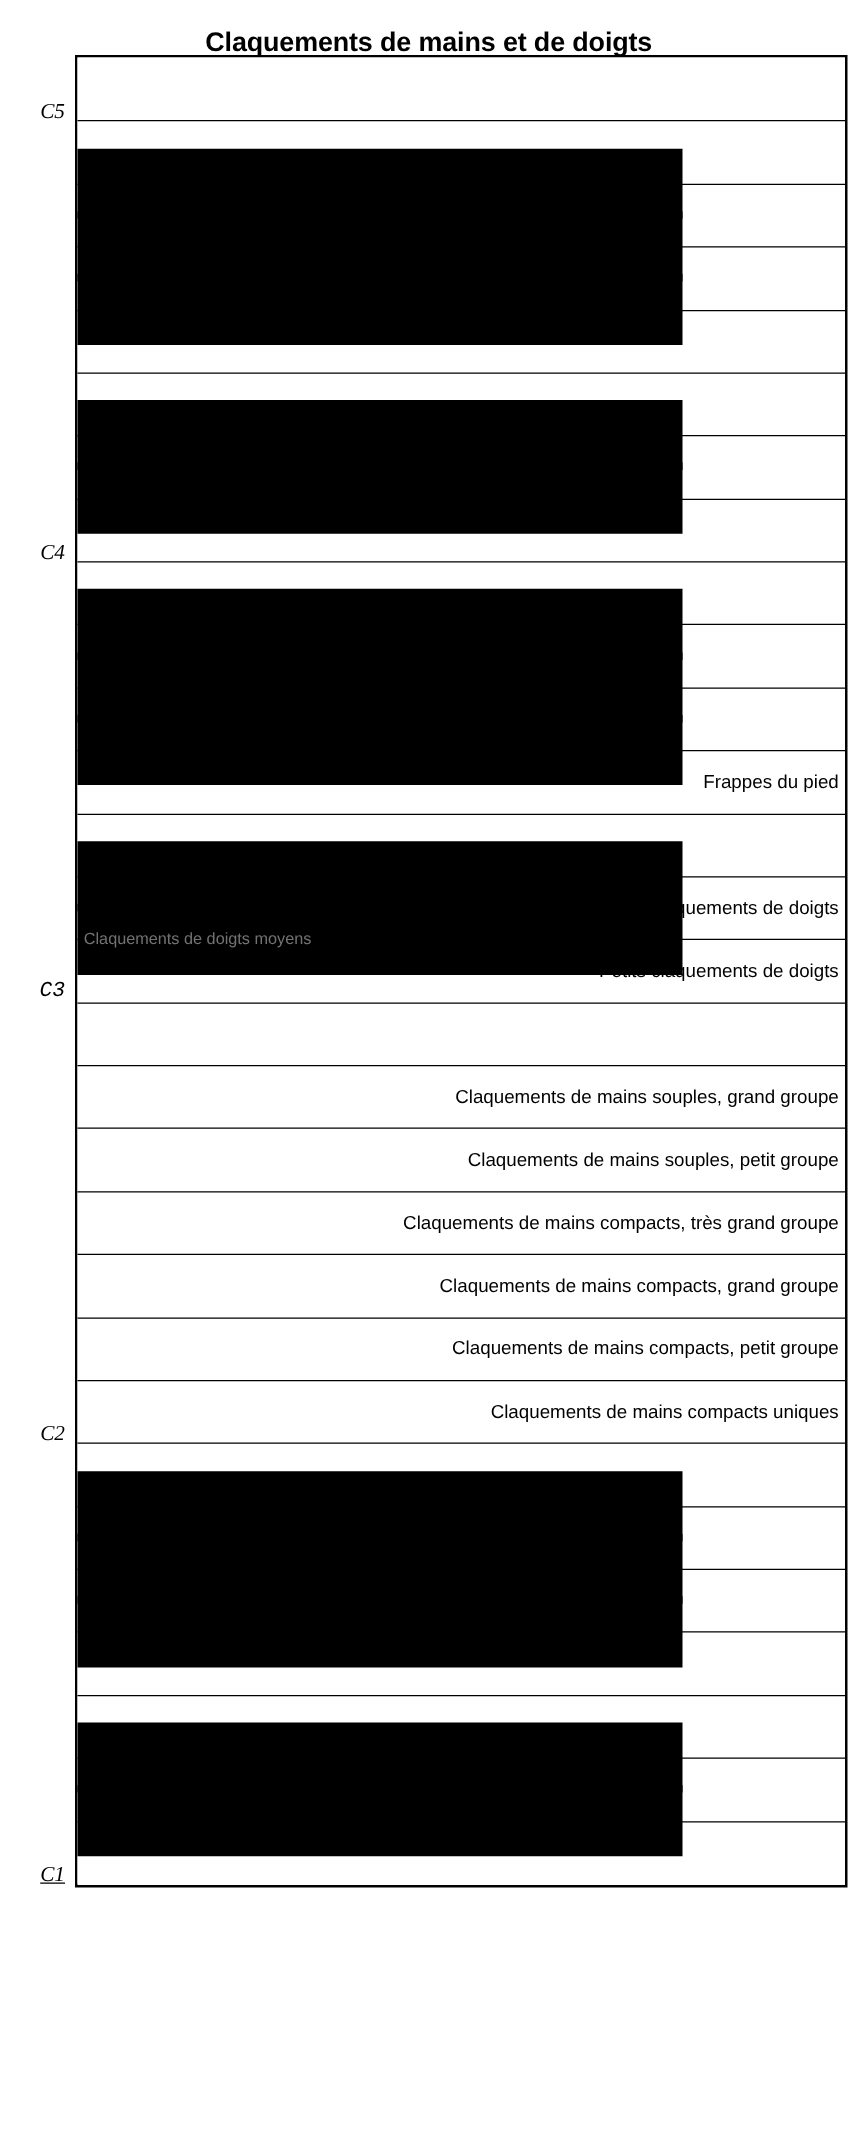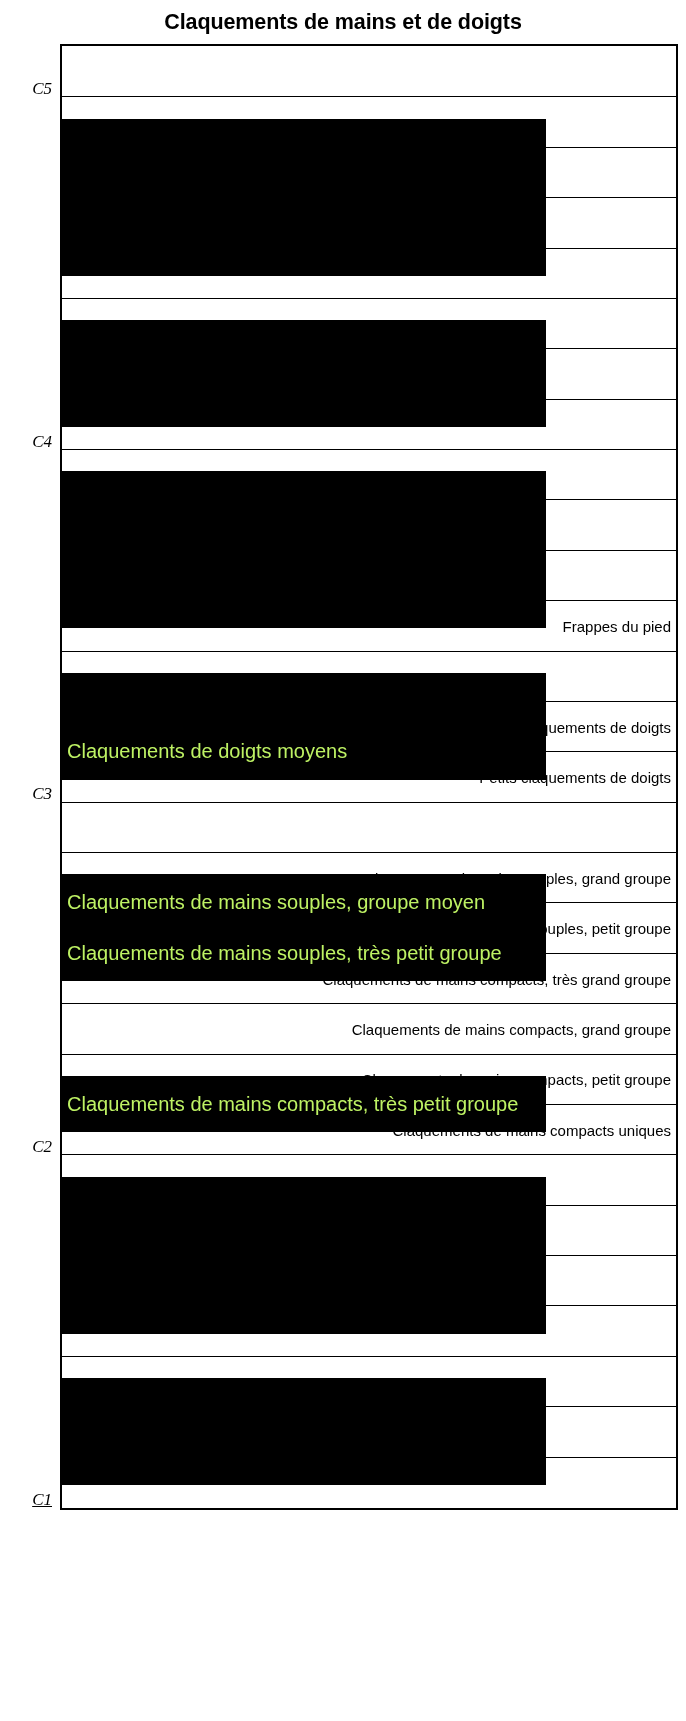--- a/index.html
+++ b/index.html
@@ -5,21 +5,21 @@
   html,body{margin:0;padding:0;background:#ffffff;}
   body{
     width:686px;height:1721px;
     font-family:"Liberation Sans", sans-serif;
     color:#000000;
     overflow:hidden;
     position:relative;
   }
   #page-title{
     position:absolute;
-    left:0;top:0;width:686px;
+    left:0;top:12px;width:686px;
     text-align:center;
     font-size:21.5px;
     font-weight:bold;
     line-height:44px;
     letter-spacing:-0.1px;
     color:#000;
   }
   #keyboard-wrap{
     position:absolute;
     left:0;top:44px;
@@ -72,36 +72,36 @@
     left:0;
     width:484px;
     background:#000000;
     box-sizing:border-box;
   }
   .bkey .blabel{
     position:absolute;
     left:5px;
     top:50%;
     transform:translateY(-50%);
-    font-size:20px;
-    color:#bef264;
+    font-size:13px;
+    color:#737373;
     white-space:nowrap;
     line-height:1;
   }
 </style>
 </head>
 <body>
 
 <div id="page-title">Claquements de mains et de doigts</div>
 
 <div id="keyboard-wrap">
   <div id="octave-labels">
       <div class="octave-label" style="top: 35.8793px;">C5</div>
       <div class="octave-label" style="top: 388.534px;">C4</div>
-      <div class="octave-label" style="top: 741.19px;">C3</div>
+      <div class="octave-label" style="top: 741.19px; font-family: Liberation Mono, monospace;">C3</div>
       <div class="octave-label" style="top: 1093.84px;">C2</div>
       <div class="octave-label" style="top: 1446.5px; text-decoration: underline;">C1</div>
     </div>
   <div id="keyboard">
       <div class="wkey" style="top: 0px; height: 50.3793px;"></div>
       <div class="wkey sep" style="top: 50.3793px; height: 50.3793px;"></div>
       <div class="wkey sep" style="top: 100.759px; height: 50.3793px;"></div>
       <div class="wkey sep" style="top: 151.138px; height: 50.3793px;"></div>
       <div class="wkey sep" style="top: 201.517px; height: 50.3793px;"></div>
       <div class="wkey sep" style="top: 251.897px; height: 50.3793px;"></div>
@@ -151,28 +151,19 @@
       <div class="bkey" style="top: 173.305px; height: 56.4248px;"></div>
       <div class="bkey" style="top: 274.063px; height: 56.4248px;"></div>
       <div class="bkey" style="top: 324.443px; height: 56.4248px;"></div>
       <div class="bkey" style="top: 425.201px; height: 56.4248px;"></div>
       <div class="bkey" style="top: 475.581px; height: 56.4248px;"></div>
       <div class="bkey" style="top: 525.96px; height: 56.4248px;"></div>
       <div class="bkey" style="top: 626.719px; height: 56.4248px;"></div>
       <div class="bkey" style="top: 677.098px; height: 56.4248px;">
         <span class="blabel">Claquements de doigts moyens</span>
       </div>
-      <div class="bkey" style="top: 828.236px; height: 56.4248px;">
-        <span class="blabel">Claquements de mains souples, groupe moyen</span>
-      </div>
-      <div class="bkey" style="top: 878.615px; height: 56.4248px;">
-        <span class="blabel">Claquements de mains souples, très petit groupe</span>
-      </div>
-      <div class="bkey" style="top: 1029.75px; height: 56.4248px;">
-        <span class="blabel">Claquements de mains compacts, très petit groupe</span>
-      </div>
       <div class="bkey" style="top: 1130.51px; height: 56.4248px;"></div>
       <div class="bkey" style="top: 1180.89px; height: 56.4248px;"></div>
       <div class="bkey" style="top: 1231.27px; height: 56.4248px;"></div>
       <div class="bkey" style="top: 1332.03px; height: 56.4248px;"></div>
       <div class="bkey" style="top: 1382.41px; height: 56.4248px;"></div>
     </div>
 </div>
 
 </body></html>

